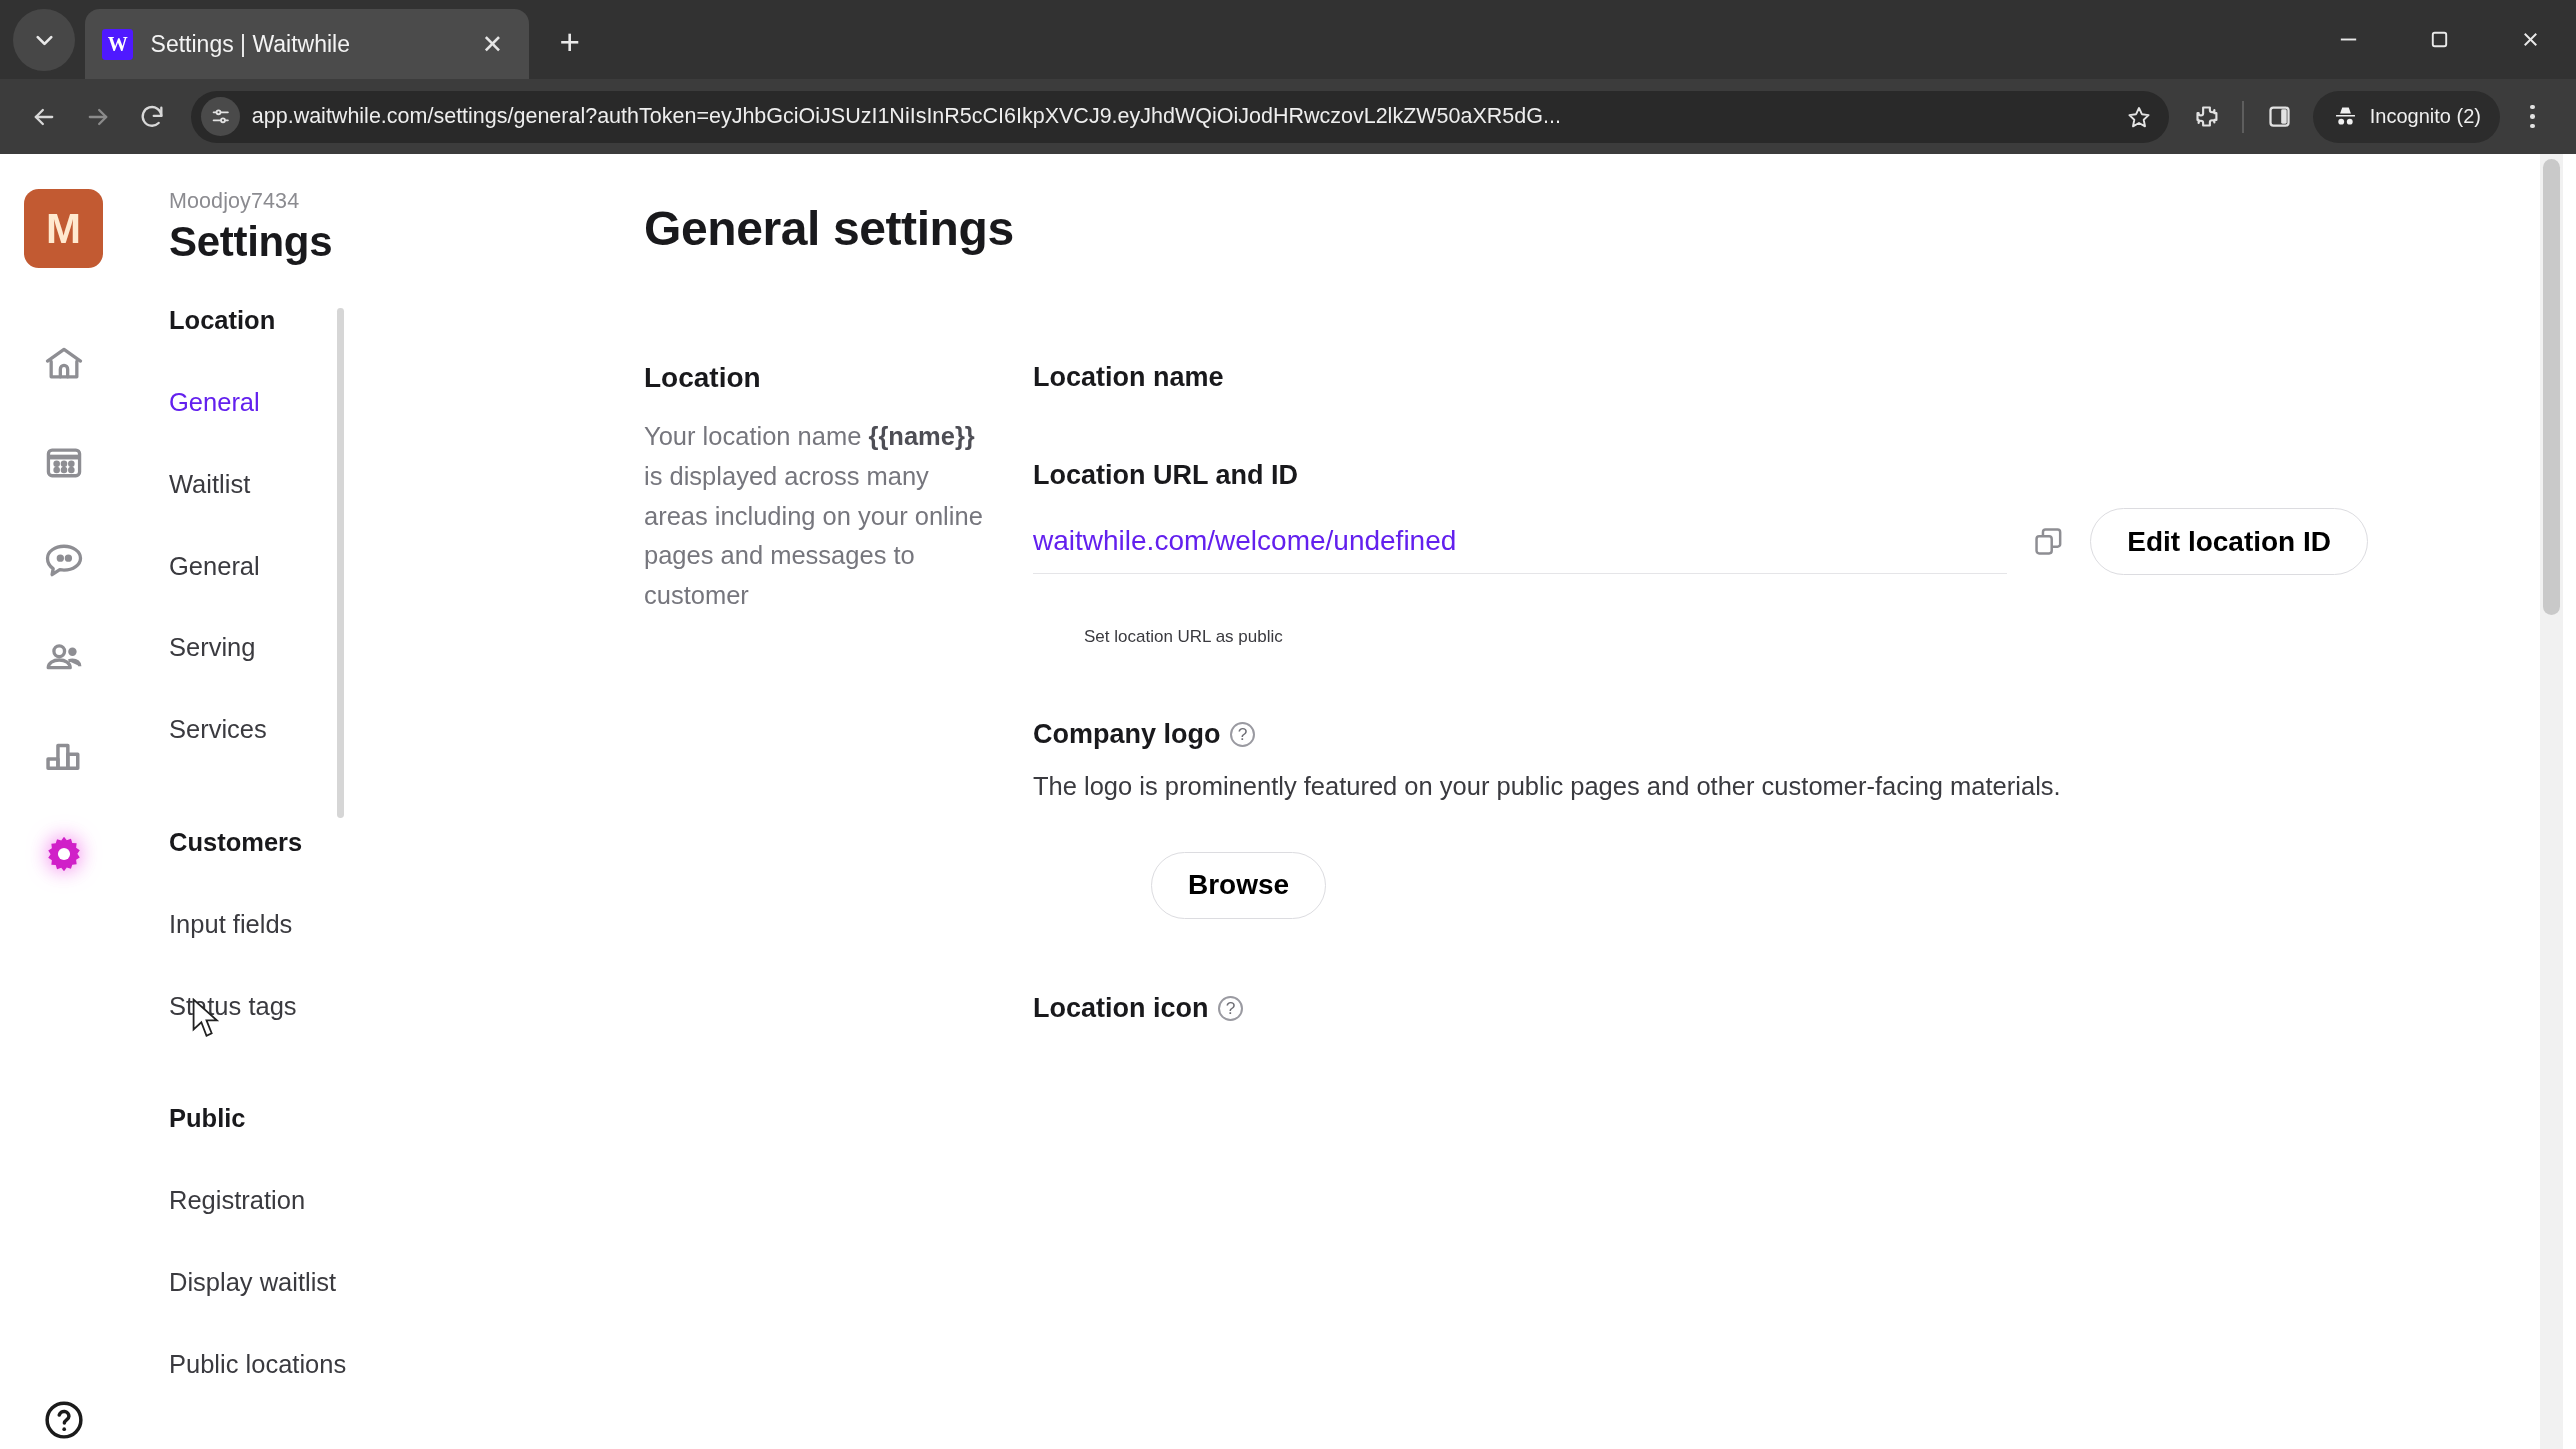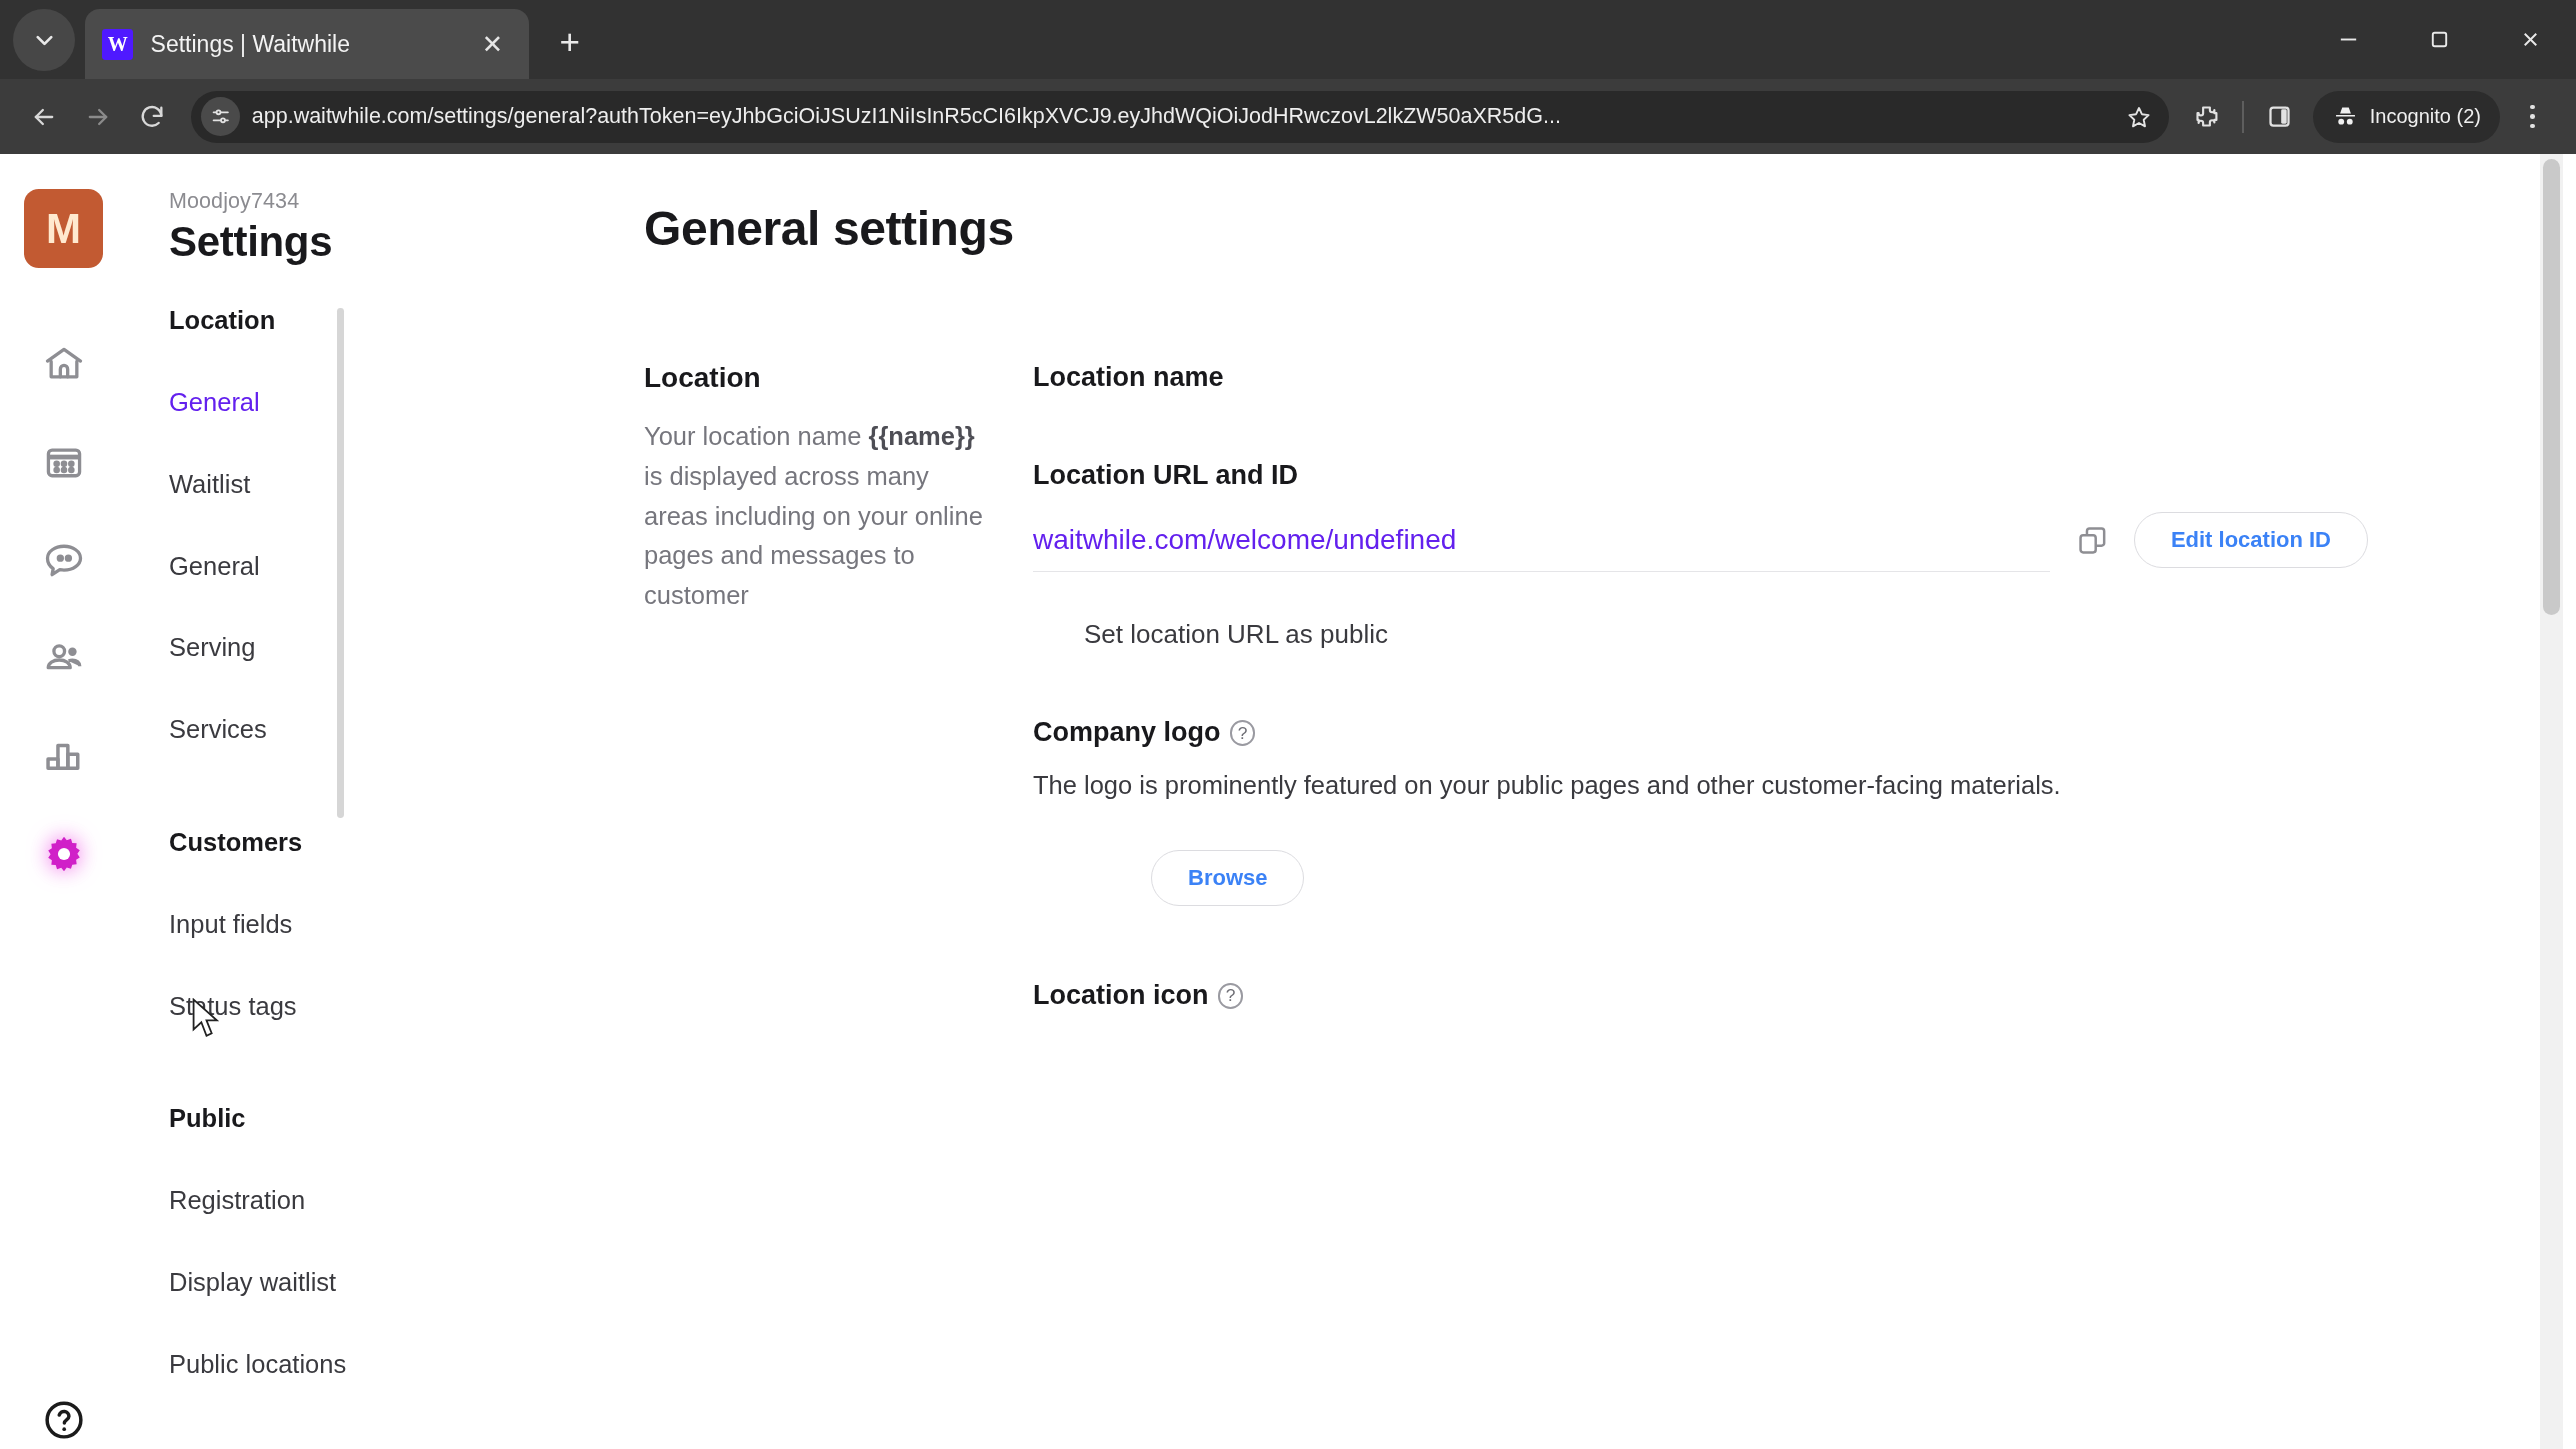--- a/index.html
+++ b/index.html
@@ -232,35 +232,35 @@
     font-size: 28px; color: #6320ee; text-decoration: none; cursor: pointer;
     white-space: nowrap;
   }
   .copy-btn {
     width: 54px; height: 54px; flex: 0 0 auto; margin: 0 14.8px;
     display: flex; align-items: center; justify-content: center;
     color: #8e8e93; cursor: pointer;
   }
   .copy-btn svg { width: 35px; height: 35px; }
   .btn-outline {
-    height: 56px; border-radius: 34px; border: 1.3px solid #dcdce0;
+    height: 67px; border-radius: 34px; border: 1.3px solid #dcdce0;
     background: #ffffff; padding: 0 36px;
     display: inline-flex; align-items: center; justify-content: center;
     font-family: "Liberation Sans", sans-serif;
-    font-size: 22px; font-weight: bold; color: #3b82f6; cursor: pointer;
+    font-size: 28px; font-weight: bold; color: #000000; cursor: pointer;
     white-space: nowrap; flex: 0 0 auto;
   }
   .check-row {
     display: flex; align-items: center; margin-top: 47px;
   }
   .check-box {
     width: 29.5px; height: 29.5px; flex: 0 0 auto; margin-right: 21.5px;
     border-radius: 5.4px; background: #ffffff; cursor: pointer;
   }
-  .check-label { font-size: 26px; color: #3a3a3f; cursor: pointer; }
+  .check-label { font-size: 17px; color: #3a3a3f; cursor: pointer; }
 
   .block { margin-top: 67px; }
   .block-desc {
     font-size: 25.5px; color: #3a3a3f; line-height: 1.5; max-width: 1355px;
     margin-top: 4px;
   }
   .browse-wrap { margin-top: 46px; padding-left: 118px; }
 
   
   .page-scroll-track {

